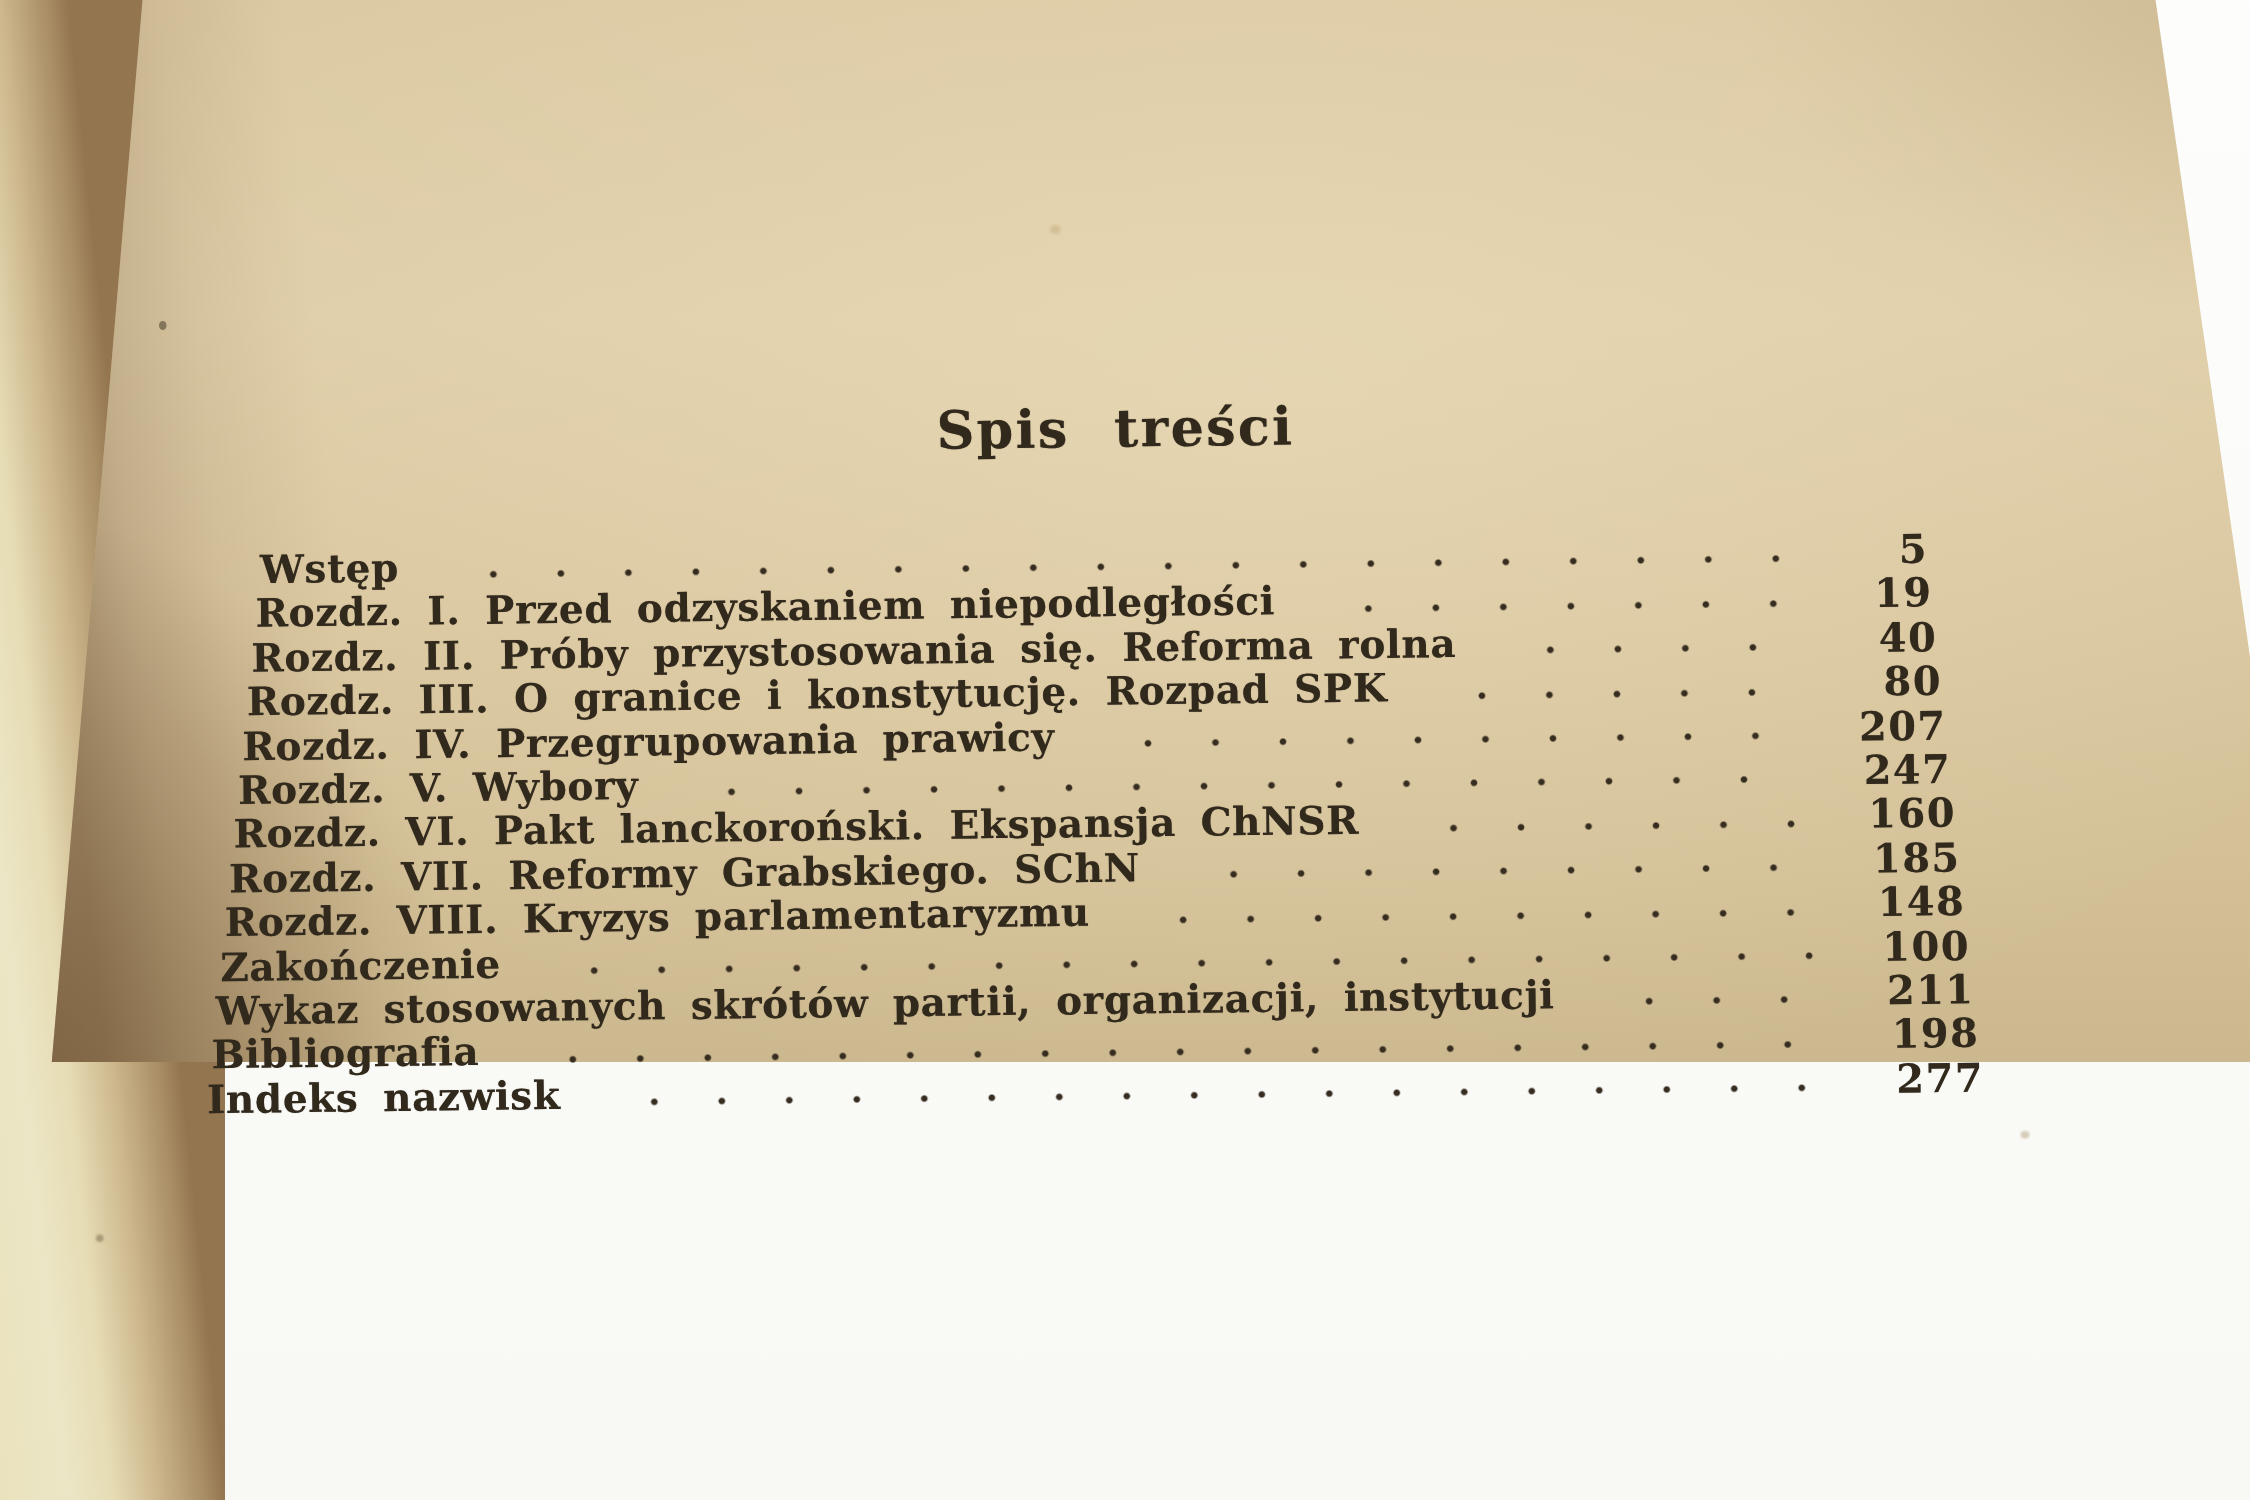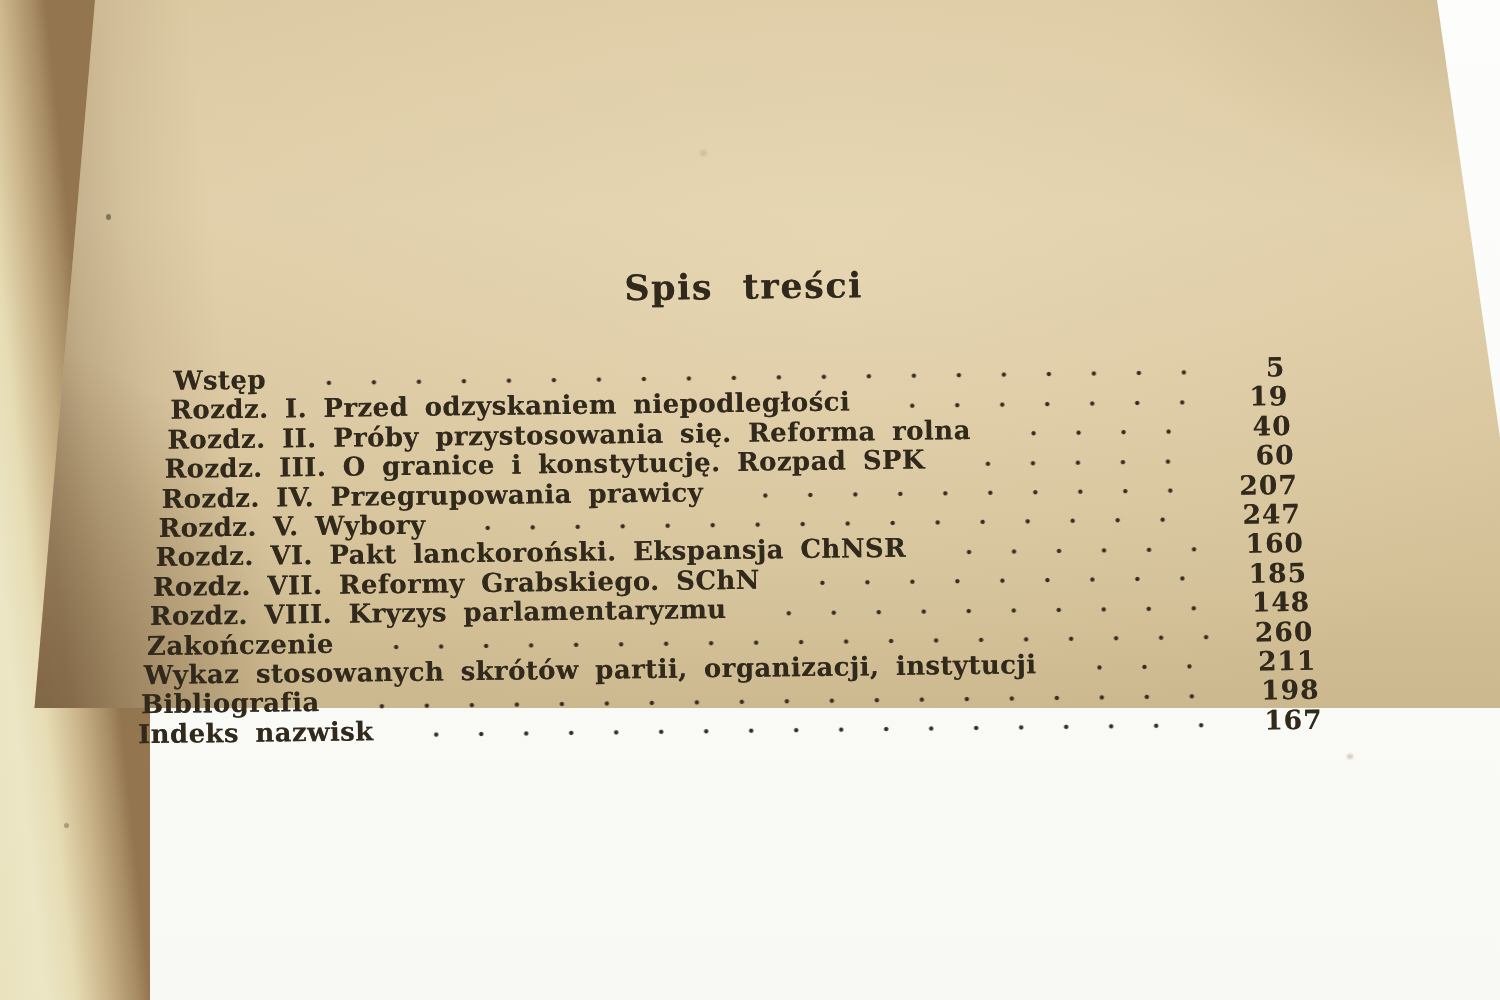--- a/index.html
+++ b/index.html
@@ -105,21 +105,21 @@
         <span class="pagenum">19</span>
       </div>
       <div class="row" style="--i:2">
         <span class="label">Rozdz. II. Próby przystosowania się. Reforma rolna</span>
         <span class="dots"></span>
         <span class="pagenum">40</span>
       </div>
       <div class="row" style="--i:3">
         <span class="label">Rozdz. III. O granice i konstytucję. Rozpad SPK</span>
         <span class="dots"></span>
-        <span class="pagenum">60</span>
+        <span class="pagenum">80</span>
       </div>
       <div class="row" style="--i:4">
         <span class="label">Rozdz. IV. Przegrupowania prawicy</span>
         <span class="dots"></span>
         <span class="pagenum">207</span>
       </div>
       <div class="row" style="--i:5">
         <span class="label">Rozdz. V. Wybory</span>
         <span class="dots"></span>
         <span class="pagenum">247</span>
@@ -135,33 +135,33 @@
         <span class="pagenum">185</span>
       </div>
       <div class="row" style="--i:8">
         <span class="label">Rozdz. VIII. Kryzys parlamentaryzmu</span>
         <span class="dots"></span>
         <span class="pagenum">148</span>
       </div>
       <div class="row" style="--i:9">
         <span class="label">Zakończenie</span>
         <span class="dots"></span>
-        <span class="pagenum">260</span>
+        <span class="pagenum">100</span>
       </div>
       <div class="row" style="--i:10">
         <span class="label">Wykaz stosowanych skrótów partii, organizacji, instytucji</span>
         <span class="dots"></span>
         <span class="pagenum">211</span>
       </div>
       <div class="row" style="--i:11">
         <span class="label">Bibliografia</span>
         <span class="dots"></span>
         <span class="pagenum">198</span>
       </div>
       <div class="row" style="--i:12">
         <span class="label">Indeks nazwisk</span>
         <span class="dots"></span>
-        <span class="pagenum">167</span>
+        <span class="pagenum">277</span>
       </div>
     </div>
   </div>
 
 </div>
 
 </body></html>

